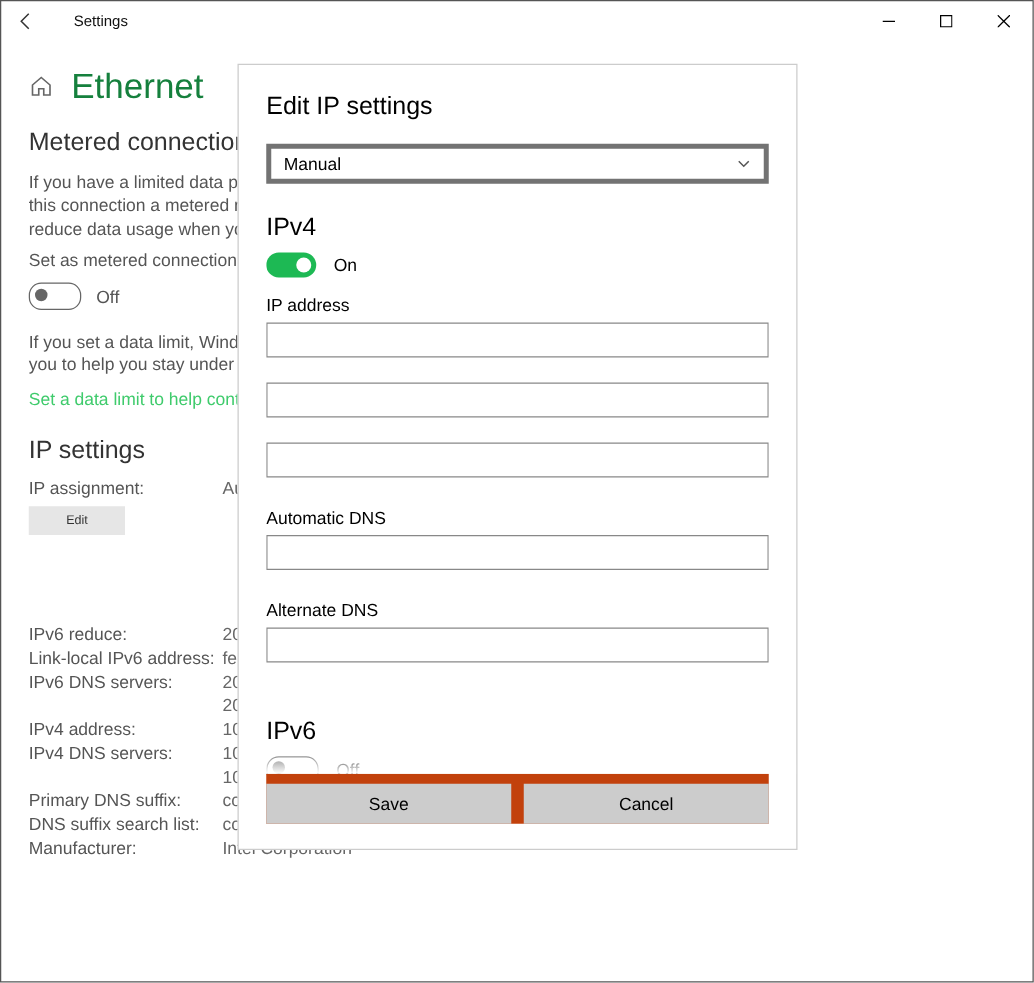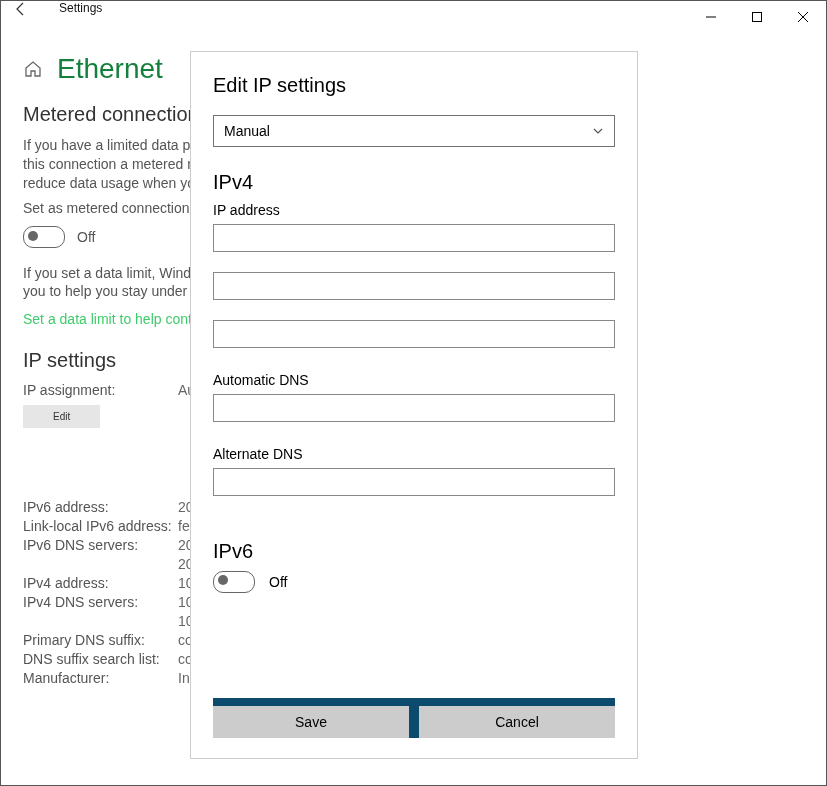--- a/index.html
+++ b/index.html
@@ -10,21 +10,21 @@
     width: 827px;
     height: 786px;
     overflow: hidden;
     position: relative;
     border: 1px solid #555;
     box-sizing: border-box;
   }
   
   .titlebar {
     display: flex;
-    align-items: flex-start;
+    align-items: center;
     height: 32px;
     font-size: 12px;
   }
   .titlebar .back {
     width: 40px;
     display: flex;
     justify-content: center;
     align-items: center;
   }
   .titlebar .title { margin-left: 18px; color:#111; }
@@ -76,36 +76,36 @@
     background:#e6e6e6; border:none; padding: 6px 30px; font-size:10px; color:#333;
     margin-top:4px;
   }
 
   
   .dialog {
     position:absolute;
     left: 189px;
     top: 50px;
     width: 448px;
-    height: 708px;
+    height: 629px;
     background:#fff;
     border:1px solid #ccc;
     box-sizing:border-box;
     padding: 22px;
     overflow:hidden;
     display:flex;
     flex-direction:column;
     justify-content:flex-end;
   }
   .dialog h2.dlg-title {
     font-size: 20px; font-weight:400; margin:0 0 18px 0; color:#000;
   }
   .dlg-select {
     width:100%; height:32px;
-    border:1px solid #737373; background:#fff;
+    border:4px solid #737373; background:#fff;
     display:flex; align-items:center; justify-content:space-between;
     padding: 0 10px; font-size:14px;
     box-sizing:border-box;
   }
   .dlg-section {
     font-size: 20px; font-weight:400; margin: 24px 0 8px 0; color:#000;
   }
   .dlg-toggle-row { display:flex; align-items:center; margin-bottom:14px; }
   .dlg-toggle {
     width:40px; height:20px; border-radius:10px;
@@ -122,21 +122,21 @@
   .dlg-input {
     width:100%; height:28px; border:1px solid #888;
     font-size:14px; padding:0 6px; box-sizing:border-box;
     margin-bottom:20px; background:#fff;
   }
 
   .dlg-buttons {
     position:absolute;
     left:22px; right:22px; bottom:20px;
     display:flex; gap:10px;
-    background:#0c4a6e;
+    background:#c2410c;
     padding-top:8px;
   }
   .dlg-buttons::before{
     content:"";
     position:absolute;
     left:-22px; right:-22px; top:-20px; height:20px;
     background: linear-gradient(to bottom, rgba(255,255,255,0), #fff);
   }
   .dlg-btn {
     flex:1; height:32px;
@@ -206,21 +206,21 @@
   <h2>IP settings</h2>
   <div class="kv-row">
     <div class="kv-key">IP assignment:</div>
     <div class="kv-val">Automatic (DHCP)</div>
   </div>
   <button class="edit-btn">Edit</button>
 
   <h2 style="margin-top:38px;text-align:center;">Properties</h2>
   <div id="props">
       <div class="kv-row">
-        <div class="kv-key">IPv6 address:</div>
+        <div class="kv-key">IPv6 reduce:</div>
         <div class="kv-val">20</div>
       </div>
       <div class="kv-row">
         <div class="kv-key">Link-local IPv6 address:</div>
         <div class="kv-val">fe</div>
       </div>
       <div class="kv-row">
         <div class="kv-key">IPv6 DNS servers:</div>
         <div class="kv-val">20</div>
       </div>
@@ -262,20 +262,26 @@
     <span>Manual</span>
     <span>
       <svg width="12" height="12" viewBox="0 0 12 12">
           <path d="M2 4 L6 8 L10 4" stroke="#555" stroke-width="1.2" fill="none"></path>
         </svg>
     </span>
   </div>
 
   <div class="scroll-area">
     <div class="dlg-section">IPv4</div>
+    <div class="dlg-toggle-row">
+      <div class="dlg-toggle">
+          <div class="knob"></div>
+        </div>
+      <div class="dlg-toggle-label">On</div>
+    </div>
 
     <div class="dlg-field-label">IP address</div>
     <input class="dlg-input" style="">
 
     <input class="dlg-input" style="">
 
     <input class="dlg-input" style="">
 
     <div class="dlg-field-label">Automatic DNS</div>
     <input class="dlg-input" style="">

